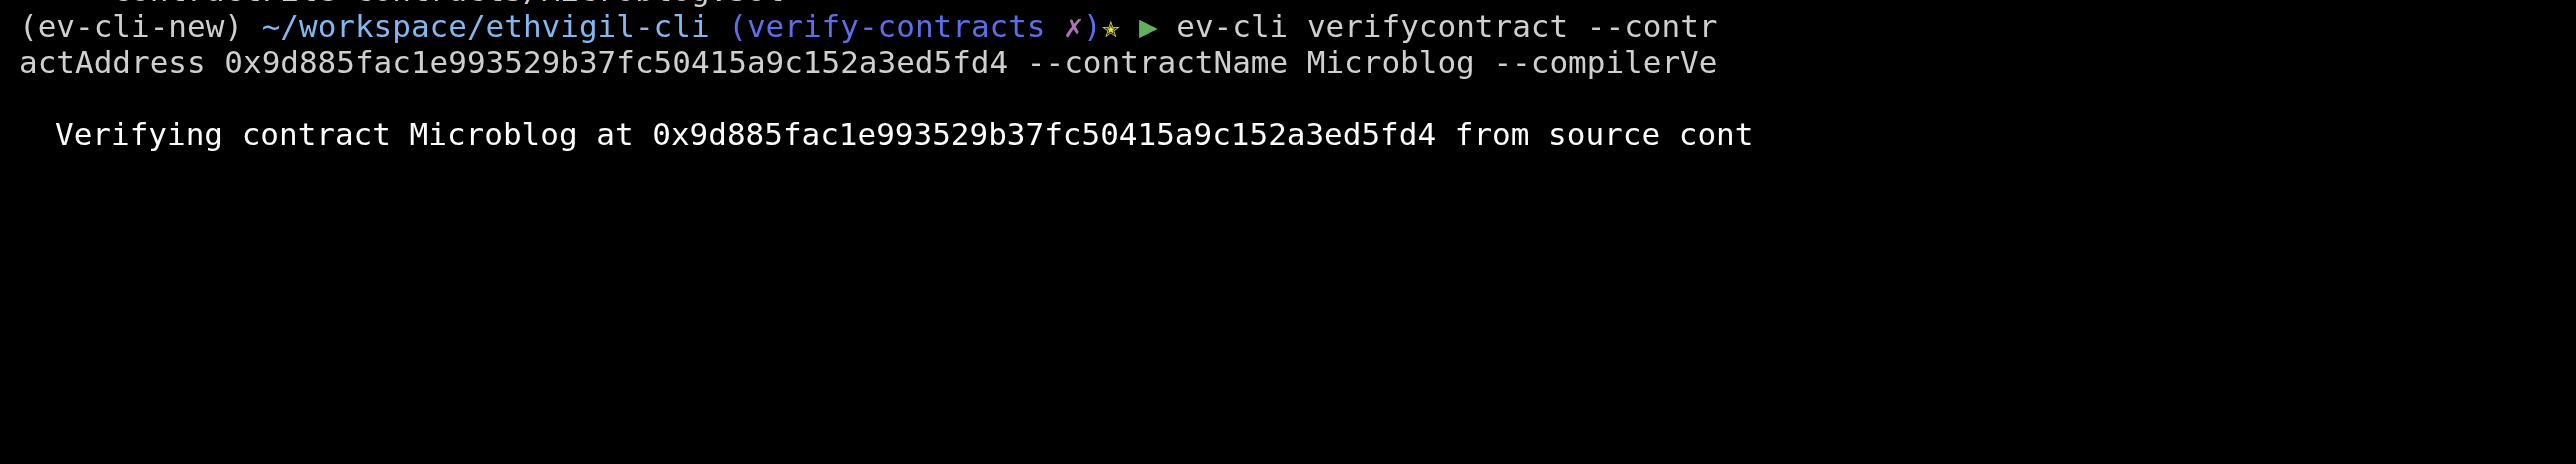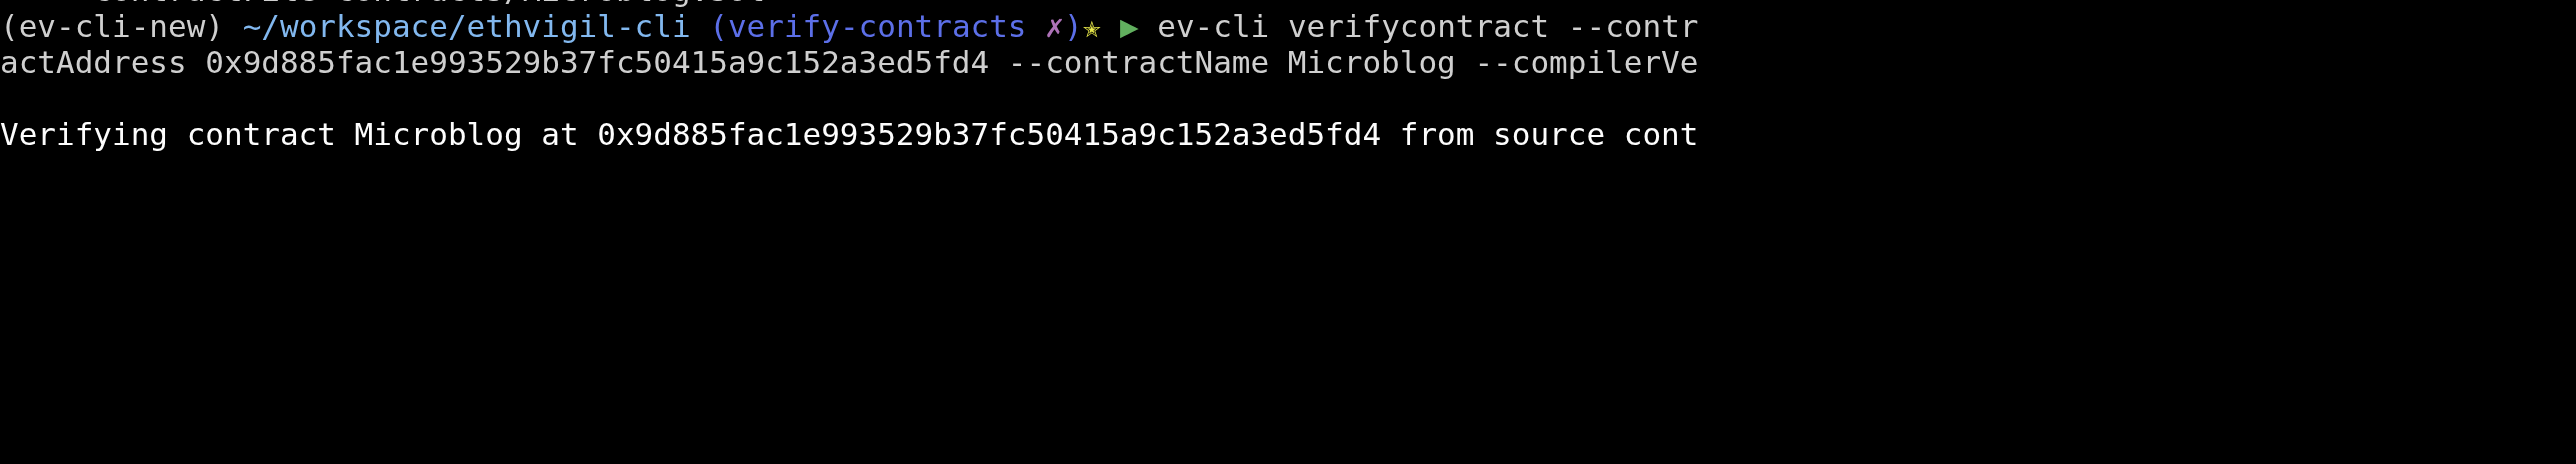--- a/index.html
+++ b/index.html
@@ -23,21 +23,21 @@
     box-sizing: border-box;
   }
 
   .term-line {
     height: 36px;
     line-height: 36px;
     font-size: 31px;
     letter-spacing: 0px;
     white-space: pre;
     color: #cfcfcf;
-    padding-left: 0;
+    padding-left: 19px;
     box-sizing: border-box;
   }
 
   
   #clipped-row {
     height: 7.8px;
     overflow: hidden;
     position: relative;
   }
   #clipped-row .term-line {
@@ -47,21 +47,21 @@
     white-space: pre;
   }
 
   .c-prompt-venv   { color: #cfcfcf; }
   .c-path          { color: #82b8ef; }
   .c-branch        { color: #5c6fe8; }
   .c-dirty         { color: #ae72b8; }
   .c-star          { color: #e9e94a; }
   .c-arrow         { color: #62b05f; }
   .c-command       { color: #cfcfcf; }
-  .c-output        { color: #fdfdfd; }
+  .c-output        { color: #fdfdfd; margin-left: 36px; }
   .c-success       { color: #45ba3f; }
 
   .blank-line { height: 36px; }
 </style>
 </head>
 <body>
 
 <div id="terminal">
 
   <div id="clipped-row">

